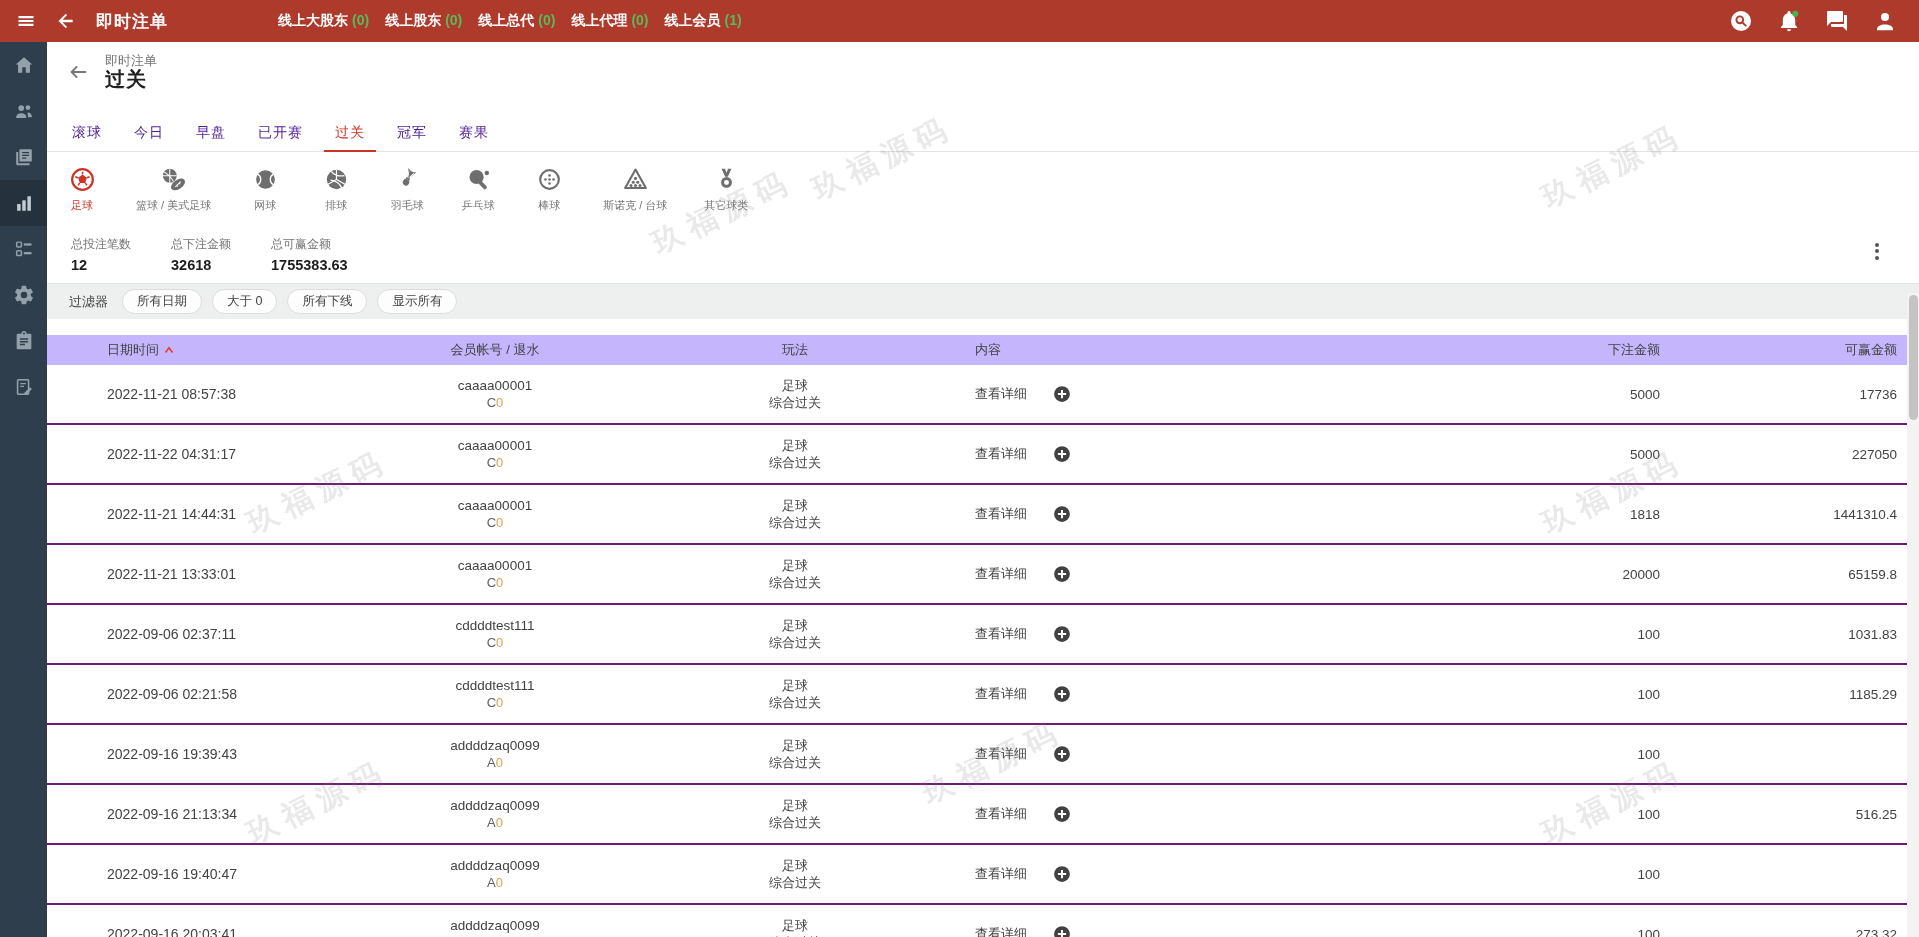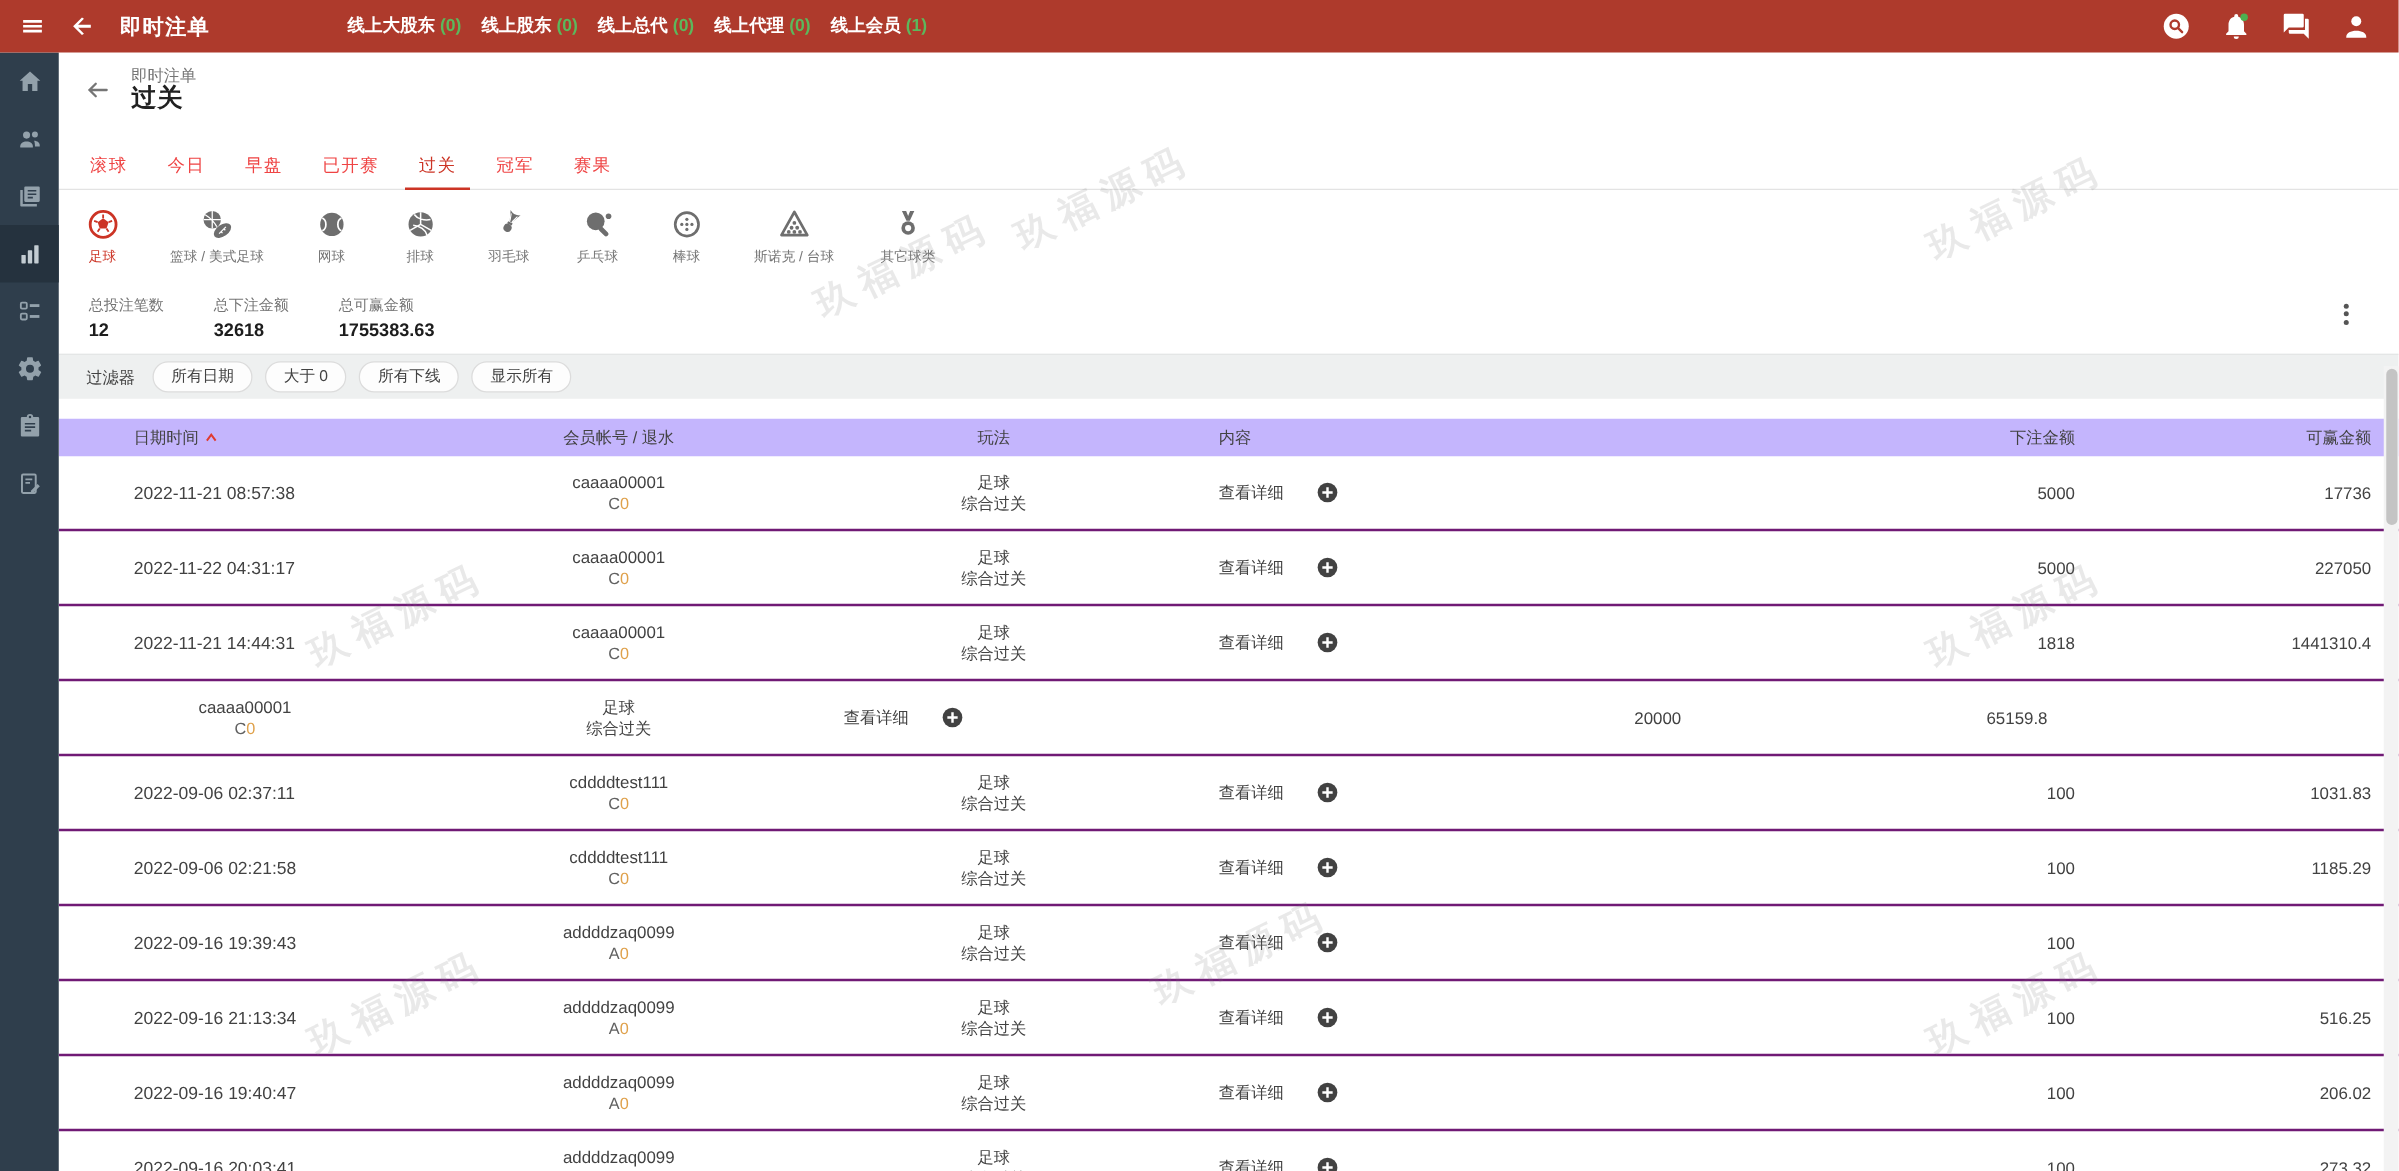--- a/index.html
+++ b/index.html
@@ -25,21 +25,21 @@
   
   .main { position:absolute; left:47px; top:42px; width:1872px; height:895px; background:#fff; overflow:hidden; }
 
   .page-header { margin-top:10px; height:40px; display:flex; align-items:center; padding-left:18px; }
   .ph-back { width:26px; height:26px; color:#757575; font-size:21px; display:flex; align-items:center; justify-content:center; cursor:pointer; }
   .ph-texts { margin-left:14px; }
   .ph-breadcrumb { font-size:13px; color:#757575; line-height:15px; }
   .ph-title { font-size:20px; font-weight:bold; color:#212121; line-height:23px; letter-spacing:1px; }
 
   .tabs { margin-top:24px; height:36px; display:flex; align-items:flex-end; gap:10px; padding-left:14px; border-bottom:1px solid #e3e3e3; }
-  .tab { font-size:14px; color:#ef4444; padding:8px 11px; letter-spacing:1px; cursor:pointer; border-bottom:2px solid transparent; margin-bottom:-1px; white-space:nowrap; }
+  .tab { font-size:14px; color:#4c1d95; padding:8px 11px; letter-spacing:1px; cursor:pointer; border-bottom:2px solid transparent; margin-bottom:-1px; white-space:nowrap; }
   .tab.active { color:#cc3425; border-bottom-color:#cc3425; }
 
   .sports { margin-top:14px; height:48px; display:flex; align-items:flex-start; gap:37px; padding-left:18px; }
   .sport { display:flex; flex-direction:column; align-items:center; cursor:pointer; min-width:34px; }
   .sport svg { width:27px; height:27px; }
   .sport .sp-label { margin-top:5px; font-size:11px; color:#757575; white-space:nowrap; }
   .sport.active .sp-label { color:#cc3425; }
 
   .stats { margin-top:22px; height:38px; display:flex; gap:40px; padding-left:24px; position:relative; }
   .stat .st-label { font-size:12px; color:#757575; }
@@ -405,20 +405,21 @@
         <svg width="18" height="18" viewBox="0 0 24 24">
           <circle cx="12" cy="12" r="10.5" fill="#424242"></circle>
           <path d="M10.7 6.5h2.6v4.2h4.2v2.6h-4.2v4.2h-2.6v-4.2H6.5v-2.6h4.2z" fill="#fff"></path>
         </svg>
       </span>
     </div>
     <div class="c-bet">1818</div>
     <div class="c-win">1441310.4</div>
   </div>
       <div class="trow tgrid">
+    <div class="c-date">2022-11-21 13:33:01</div>
     <div class="c-account">
       <div class="acct">caaaa00001</div>
       <div class="rebate"><span class="r-letter">C</span><span class="r-num">0</span></div>
     </div>
     <div class="c-play">
       <div>足球</div>
       <div>综合过关</div>
     </div>
     <div class="c-content">
       <span class="detail-link">查看详细</span>
@@ -532,21 +533,20 @@
     <div class="c-content">
       <span class="detail-link">查看详细</span>
       <span class="plus-btn">
         <svg width="18" height="18" viewBox="0 0 24 24">
           <circle cx="12" cy="12" r="10.5" fill="#424242"></circle>
           <path d="M10.7 6.5h2.6v4.2h4.2v2.6h-4.2v4.2h-2.6v-4.2H6.5v-2.6h4.2z" fill="#fff"></path>
         </svg>
       </span>
     </div>
     <div class="c-bet">100</div>
-    <div class="c-win">206.02</div>
   </div>
       <div class="trow tgrid">
     <div class="c-date">2022-09-16 20:03:41</div>
     <div class="c-account">
       <div class="acct">addddzaq0099</div>
       <div class="rebate"><span class="r-letter">A</span><span class="r-num">0</span></div>
     </div>
     <div class="c-play">
       <div>足球</div>
       <div>综合过关</div>

